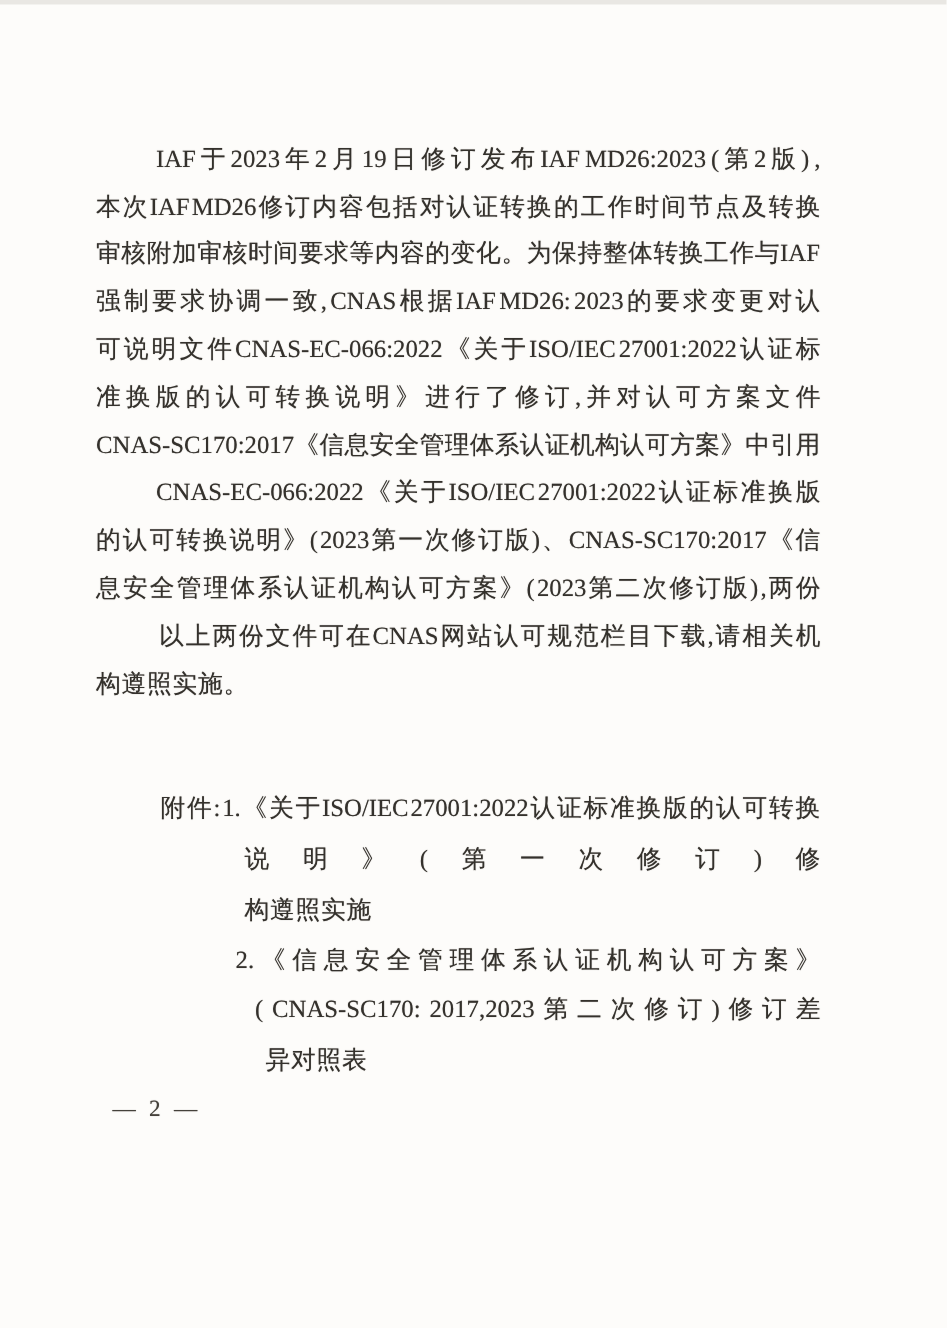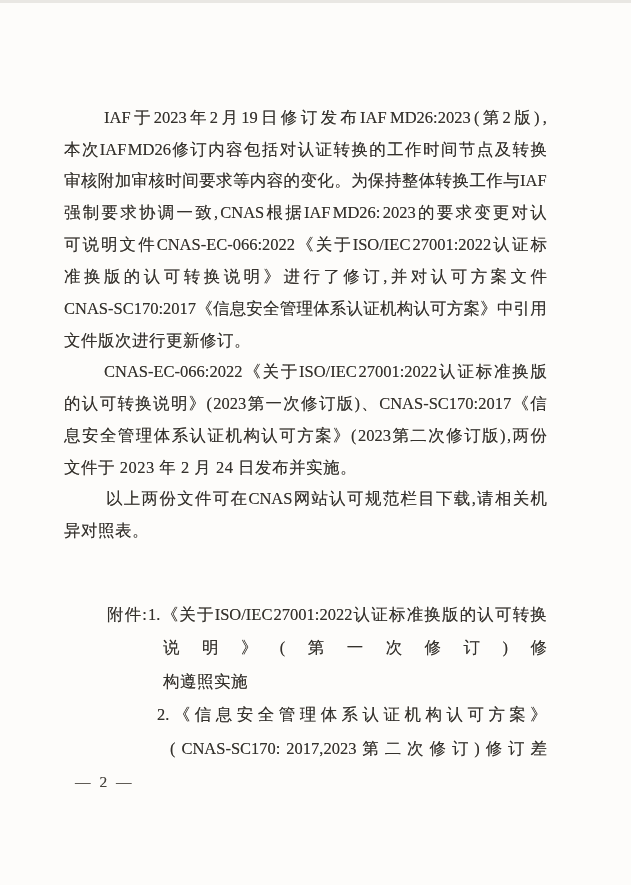--- a/index.html
+++ b/index.html
@@ -10,21 +10,21 @@
   }
   .page{
     position:relative;width:631px;height:885px;
     background:#fdfcfa;
   }
   .top-edge{
     position:absolute;top:0;left:0;width:631px;height:3px;
     background:#e9e7e3;
   }
   .content{
-    position:absolute;left:64px;top:102px;width:483px;
+    position:absolute;left:64px;top:90px;width:483px;
     color:#34312c;
     font-size:16.5px;
     text-shadow:0 0 0.6px rgba(55,50,44,0.55);
   }
   .line{box-sizing:border-box;width:100%;}
   .body-block .line{height:31.8px;}
   .attach-block{margin-top:51px;}
   .attach-block .line{height:33.5px;}
   .line.plain{line-height:31.8px;letter-spacing:0.5px;white-space:nowrap;}
   .attach-block .line.plain{line-height:33.5px;}
@@ -208,21 +208,20 @@
           <span>构</span>
           <span>认</span>
           <span>可</span>
           <span>方</span>
           <span>案</span>
           <span>》</span>
           <span>中</span>
           <span>引</span>
           <span>用</span>
         </div>
-        <div class="line plain">文件版次进行更新修订。</div>
         <div class="line flex" style="padding-left: 40px;">
           <span>CNAS-EC-066:2022</span>
           <span>《</span>
           <span>关</span>
           <span>于</span>
           <span>ISO/IEC</span>
           <span>27001:2022</span>
           <span>认</span>
           <span>证</span>
           <span>标</span>
@@ -276,21 +275,20 @@
           <span>二</span>
           <span>次</span>
           <span>修</span>
           <span>订</span>
           <span>版</span>
           <span>)</span>
           <span>,</span>
           <span>两</span>
           <span>份</span>
         </div>
-        <div class="line plain">文件于 2023 年 2 月 24 日发布并实施。</div>
         <div class="line flex" style="padding-left: 42px;">
           <span>以</span>
           <span>上</span>
           <span>两</span>
           <span>份</span>
           <span>文</span>
           <span>件</span>
           <span>可</span>
           <span>在</span>
           <span>CNAS</span>
@@ -303,21 +301,21 @@
           <span>栏</span>
           <span>目</span>
           <span>下</span>
           <span>载</span>
           <span>,</span>
           <span>请</span>
           <span>相</span>
           <span>关</span>
           <span>机</span>
         </div>
-        <div class="line plain">异对照表。</div>
+        <div class="line plain">构遵照实施。</div>
       </div>
     <div class="attach-block" id="attach-block">
         <div class="line flex" style="padding-left: 43px;">
           <span>附</span>
           <span>件</span>
           <span>:</span>
           <span>1.</span>
           <span>《</span>
           <span>关</span>
           <span>于</span>
@@ -377,18 +375,19 @@
           <span>第</span>
           <span>二</span>
           <span>次</span>
           <span>修</span>
           <span>订</span>
           <span>)</span>
           <span>修</span>
           <span>订</span>
           <span>差</span>
         </div>
+        <div class="line plain" style="padding-left: 113px;">异对照表</div>
       </div>
     <div class="footer">
       <span>— 2 —</span>
     </div>
   </div>
 </div>
 
 </body></html>

